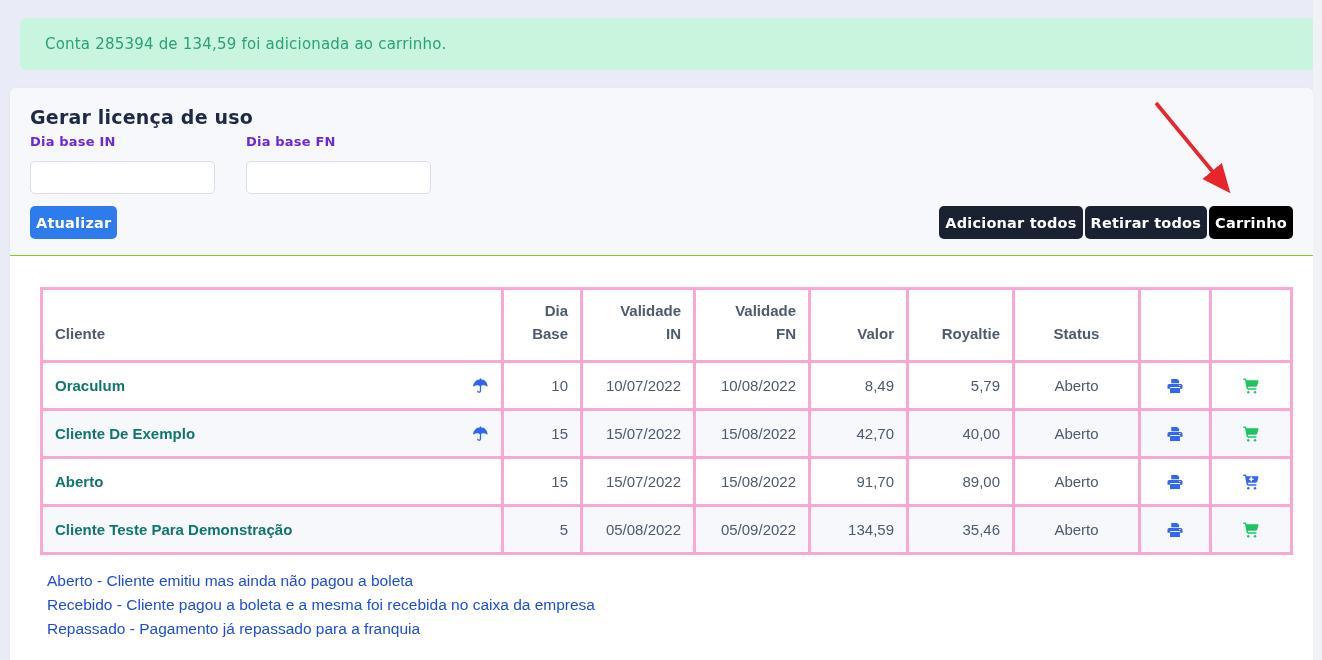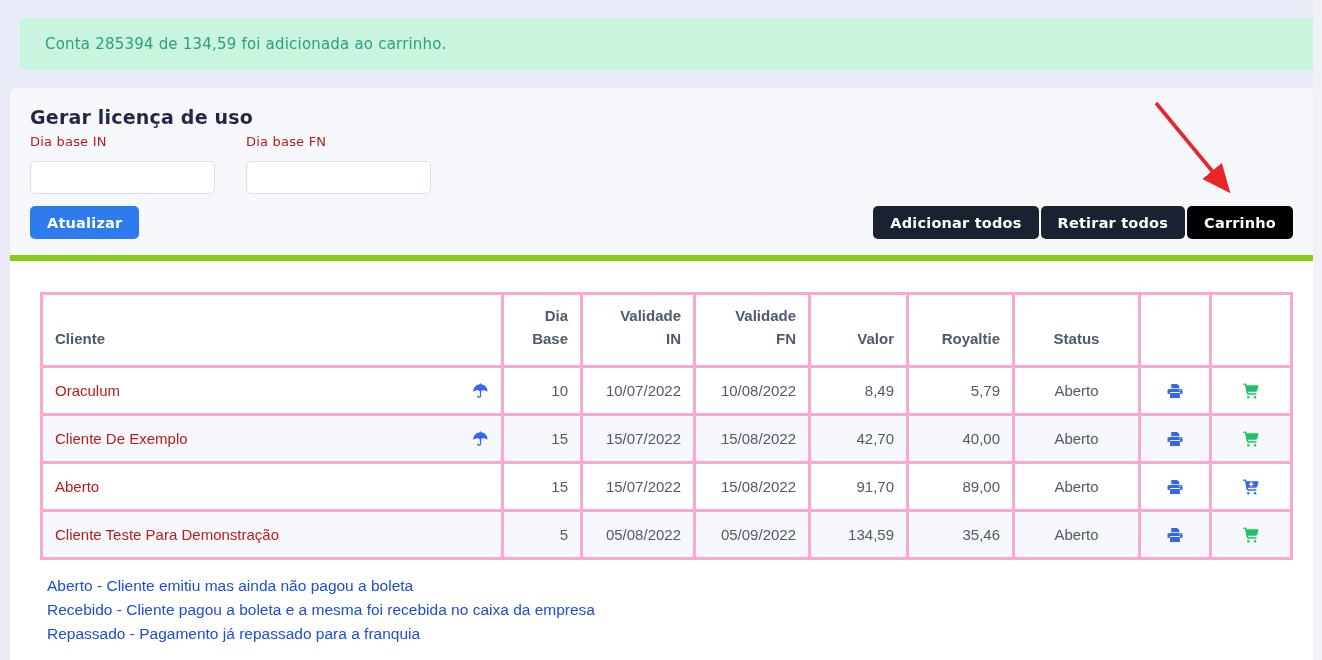--- a/index.html
+++ b/index.html
@@ -16,42 +16,42 @@
     display:flex; align-items:center; padding-left:25px;
     color:#28a379; font-size:15px; letter-spacing:.2px;
   }
   
   .card {
     position:absolute; left:10px; top:88px; width:1303px; height:600px;
     background:#ffffff; border-radius:6px; overflow:hidden;
     box-shadow:0 1px 4px rgba(30,40,70,.04);
   }
   .card-top {
-    background:#f7f8fc; border-bottom:6px solid #84cc16;
+    background:#f7f8fc; border-bottom:1px solid #84cc16;
     padding:16px 20px 16px 20px;
   }
   .panel-title {
     margin:0; font-size:19px; line-height:26px; font-weight:700;
     color:#1f2945; letter-spacing:.2px;
   }
   .fields { display:flex; gap:31px; margin-top:3px; }
   .field label {
-    display:block; font-size:13px; line-height:17px; font-weight:400;
-    color:#b91c1c; letter-spacing:.2px;
+    display:block; font-size:13px; line-height:17px; font-weight:700;
+    color:#6d28d9; letter-spacing:.2px;
   }
   .field input {
     margin-top:11px; width:185px; height:33px;
     border:1px solid #d8dfea; border-radius:5px; background:#fff;
     font-family:inherit; font-size:14px; color:#33405a; padding:0 10px; outline:none;
   }
   .actions { display:flex; align-items:center; margin-top:12px; }
   .btn {
     height:33px; border:none; border-radius:5px; cursor:pointer;
     color:#fff; font-family:inherit; font-weight:700; font-size:14.5px;
-    padding:0 17px; letter-spacing:.2px;
+    padding:0 6px; letter-spacing:.2px;
   }
   .btn-primary { background:#2e7bee; }
   .btn-dark    { background:#1a2232; }
   .btn-orange  { background:#000000; }
   .right-group { margin-left:auto; display:flex; gap:2px; }
   
   .card-bottom { background:#fff; padding:31px 23px 0 30px; }
   table {
     border-collapse:collapse; table-layout:fixed; width:1250px;
     font-family:"Liberation Sans", sans-serif; font-size:15px; color:#4e5a6e;
@@ -61,21 +61,21 @@
     height:73px; vertical-align:bottom; padding:0 12px 15px 12px;
     font-weight:700; line-height:23px; white-space:pre-line; color:#4e5a6e;
   }
   td { height:48px; padding:0 12px; }
   th:nth-child(1), td:nth-child(1) { text-align:left; }
   th:nth-child(n+2), td:nth-child(n+2) { text-align:right; }
   th:nth-child(7), td:nth-child(7) { text-align:center; }
   td:nth-child(8), td:nth-child(9), th:nth-child(8), th:nth-child(9) { text-align:center; }
   tr.striped td { background:#f6f8fc; }
   .cliente-wrap { display:flex; align-items:center; }
-  .client-link { color:#b91c1c; text-decoration:none; }
+  .client-link { color:#0f766e; text-decoration:none;font-weight:bold; }
   .umb { margin-left:auto; display:flex; align-items:center; }
   .icon-btn { display:inline-flex; vertical-align:middle; cursor:pointer; }
   
   .legend {
     margin:14px 0 0 7px; font-family:"Liberation Sans", sans-serif;
     font-size:15.5px; line-height:24px; color:#1d4ed8;
   }
   
   .red-arrow { position:absolute; left:1140px; top:92px; pointer-events:none; z-index:5; }
   .scrollbar-track {

